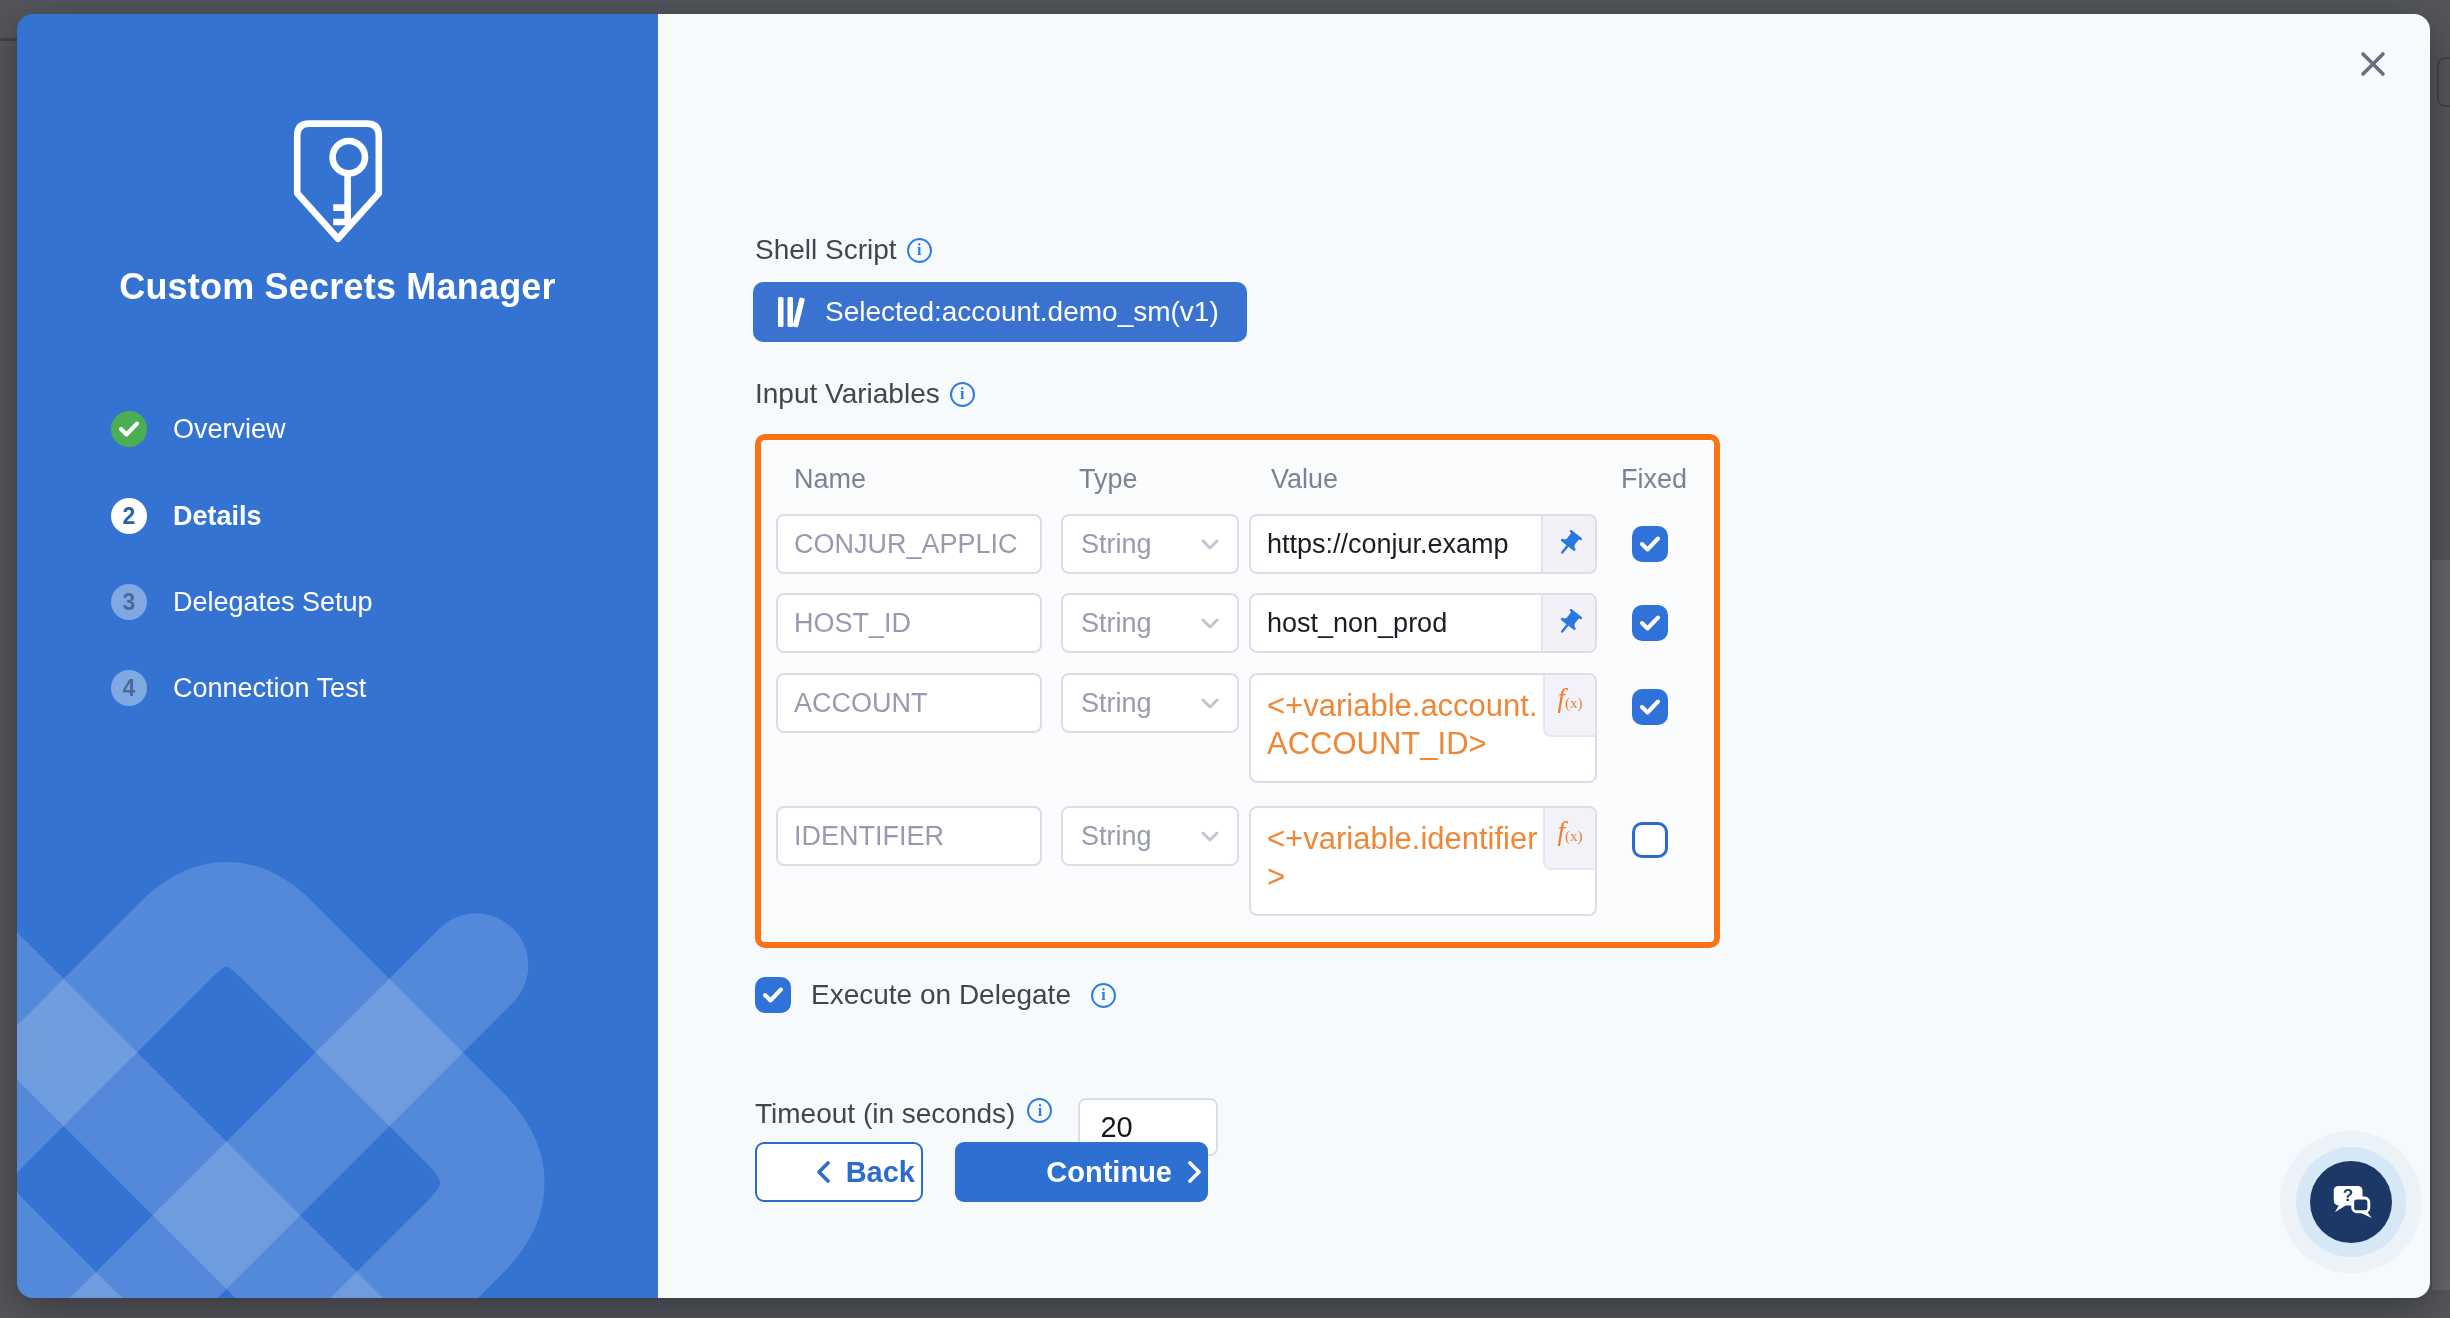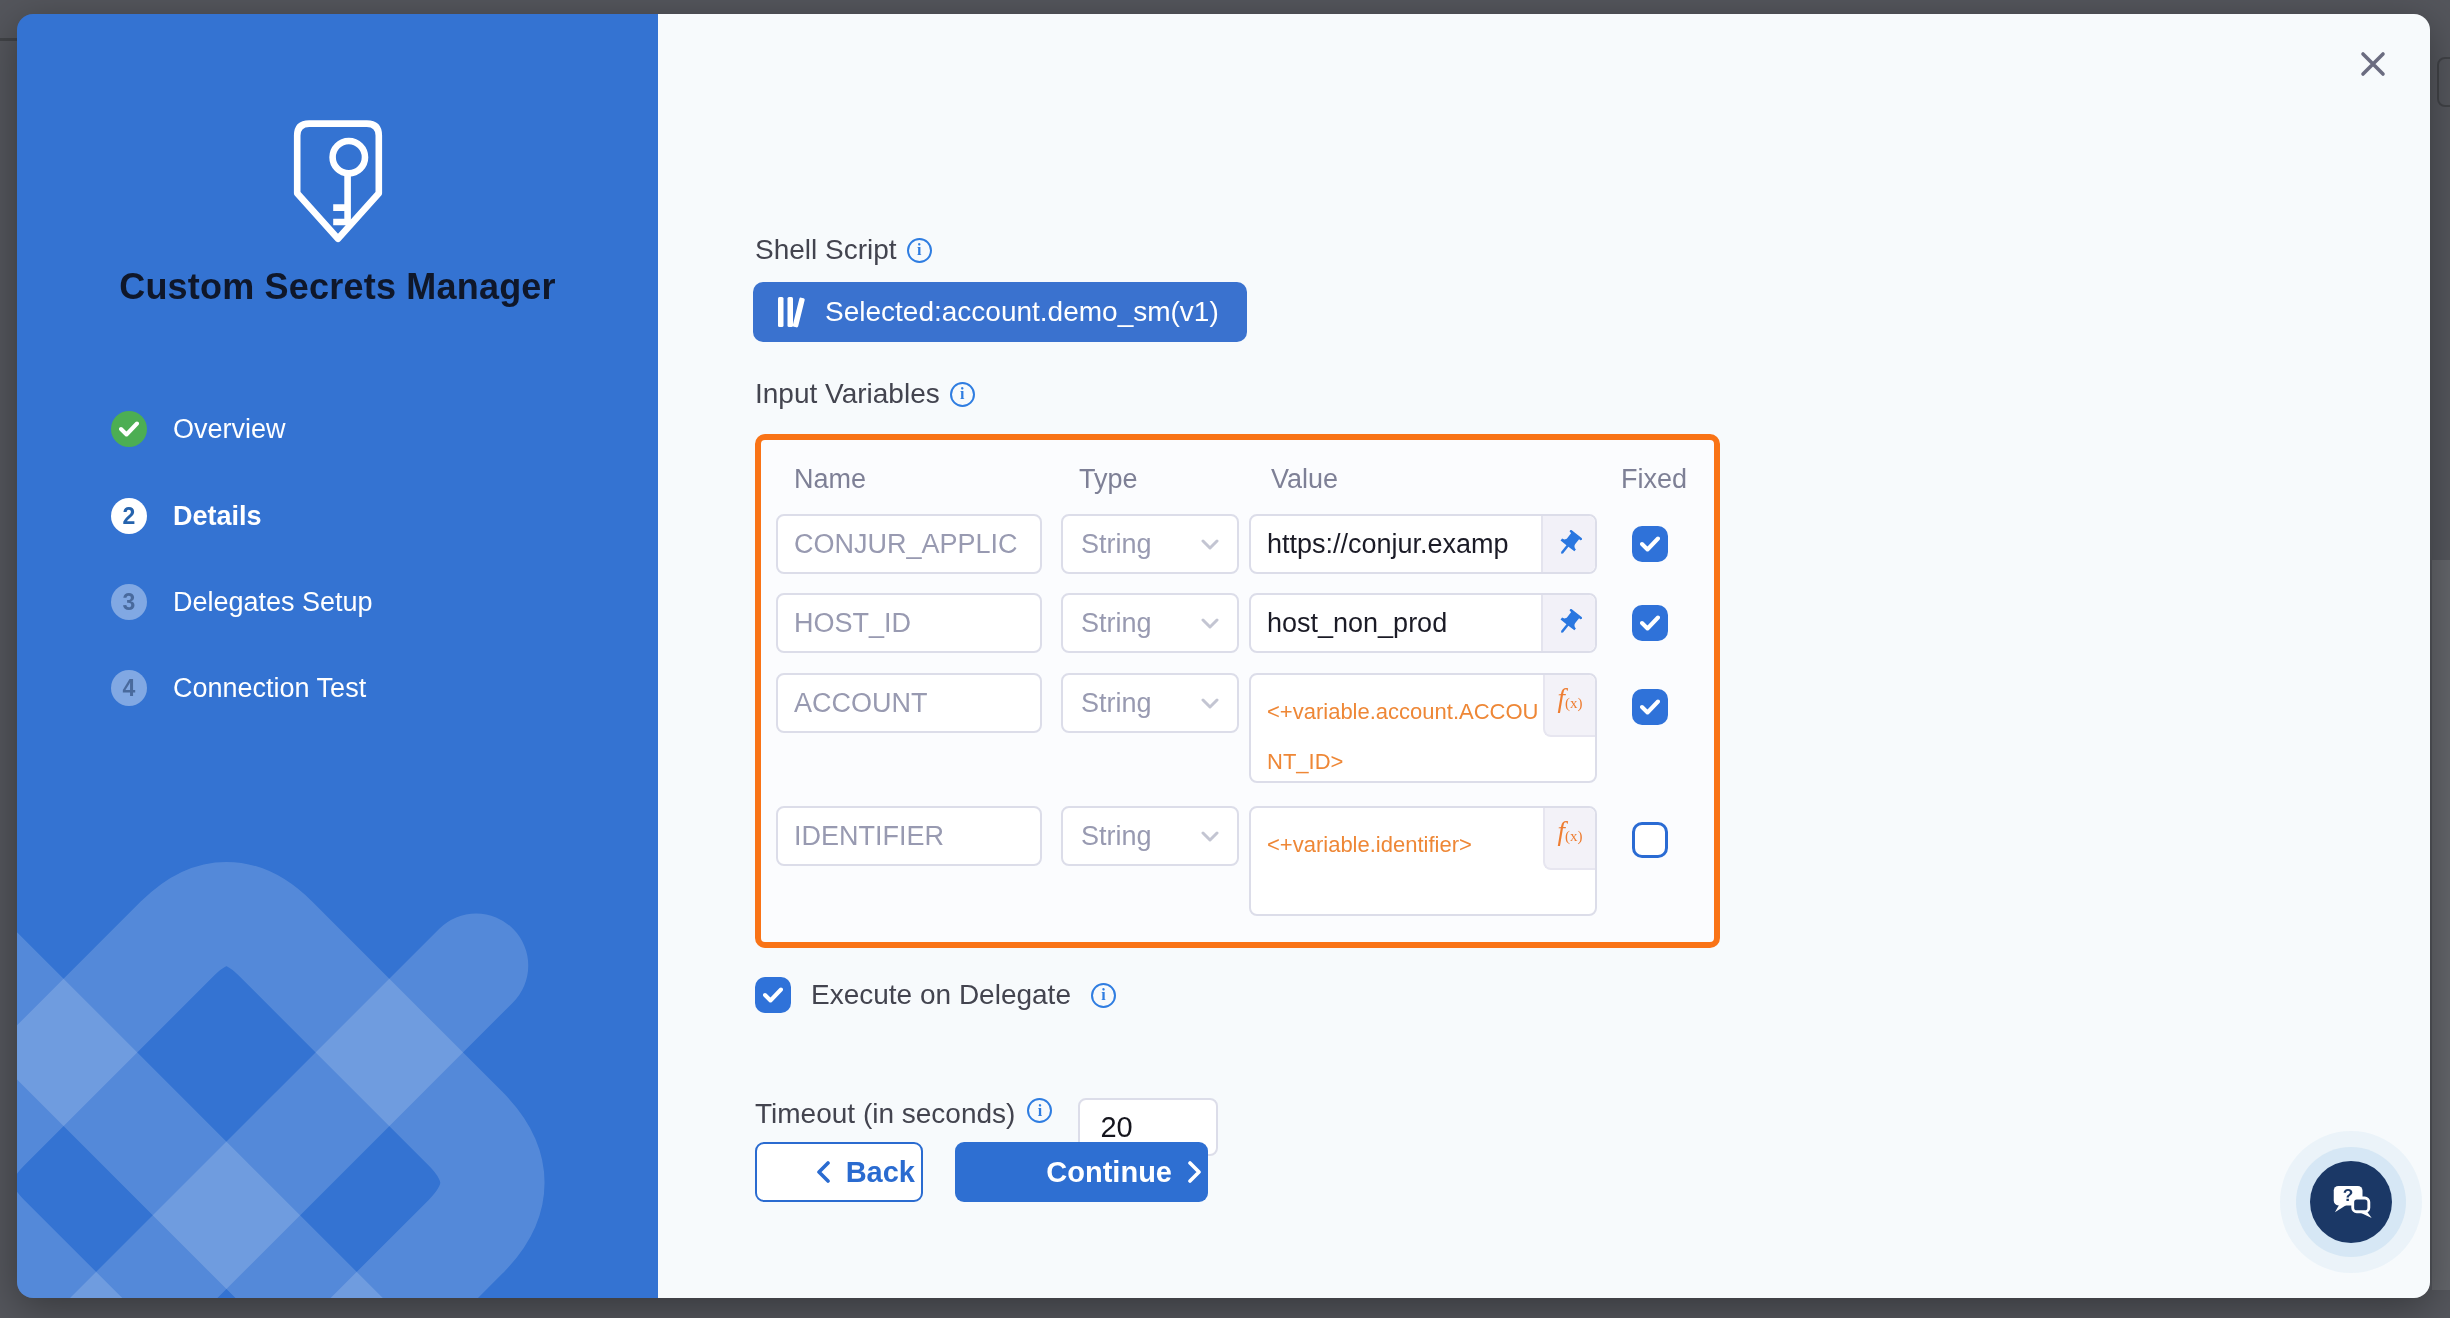--- a/index.html
+++ b/index.html
@@ -20,21 +20,21 @@
     border-radius:16px;overflow:hidden;display:flex;
     box-shadow:0 10px 40px rgba(0,0,0,.35);
   }
 
   
   .sidebar{position:relative;width:641px;flex:0 0 641px;background:#3473d2;overflow:hidden;}
   .watermark{position:absolute;left:-62px;top:691px;pointer-events:none;}
   .logo{position:absolute;left:0;top:100px;width:641px;display:flex;justify-content:center;}
   .side-title{
     position:absolute;left:0;top:252px;width:641px;text-align:center;
-    color:#0f172a;font-size:36px;font-weight:700;letter-spacing:.2px;
+    color:#ffffff;font-size:36px;font-weight:700;letter-spacing:.2px;
   }
   .step{position:absolute;left:94px;display:flex;align-items:center;gap:26px;cursor:pointer;}
   .step-circle{
     width:36px;height:36px;border-radius:50%;flex:0 0 36px;
     display:flex;align-items:center;justify-content:center;
     font-size:23px;font-weight:700;
   }
   .step-done .step-circle{background:#4cae53;}
   .step-active .step-circle{background:#ffffff;color:#2563ad;}
   .step-todo .step-circle{background:rgba(255,255,255,.38);color:rgba(28,55,100,.55);}
@@ -80,21 +80,21 @@
     width:178px;margin-left:19px;display:flex;align-items:center;justify-content:space-between;
     padding:0 18px;cursor:pointer;
   }
   .value-wrap{position:relative;width:348px;margin-left:10px;border:2px solid #dcdde9;border-radius:8px;background:#fff;overflow:hidden;}
   .value-single{height:60px;}
   .value-multi{height:110px;}
   .value-text{
     font-size:27px;color:#1b1b26;padding:13px 60px 0 16px;white-space:nowrap;overflow:hidden;
   }
   .value-expr{
-    font-size:22px;color:#ee8736;padding:12px 14px 0 16px;line-height:50px;
+    font-size:31px;color:#ee8736;padding:12px 14px 0 16px;line-height:38px;
     word-break:break-all;width:312px;
   }
   .pin-btn{
     position:absolute;right:0;top:0;bottom:0;width:54px;background:#f2f1f8;
     border:none;border-left:2px solid #e4e4ee;border-radius:0 6px 6px 0;
     display:flex;align-items:center;justify-content:center;cursor:pointer;padding:0;
   }
   .fx-btn{
     position:absolute;right:0;top:0;width:52px;height:62px;background:#f3f2f8;
     border:none;border-left:2px solid #e7e6f0;border-bottom:2px solid #e7e6f0;

